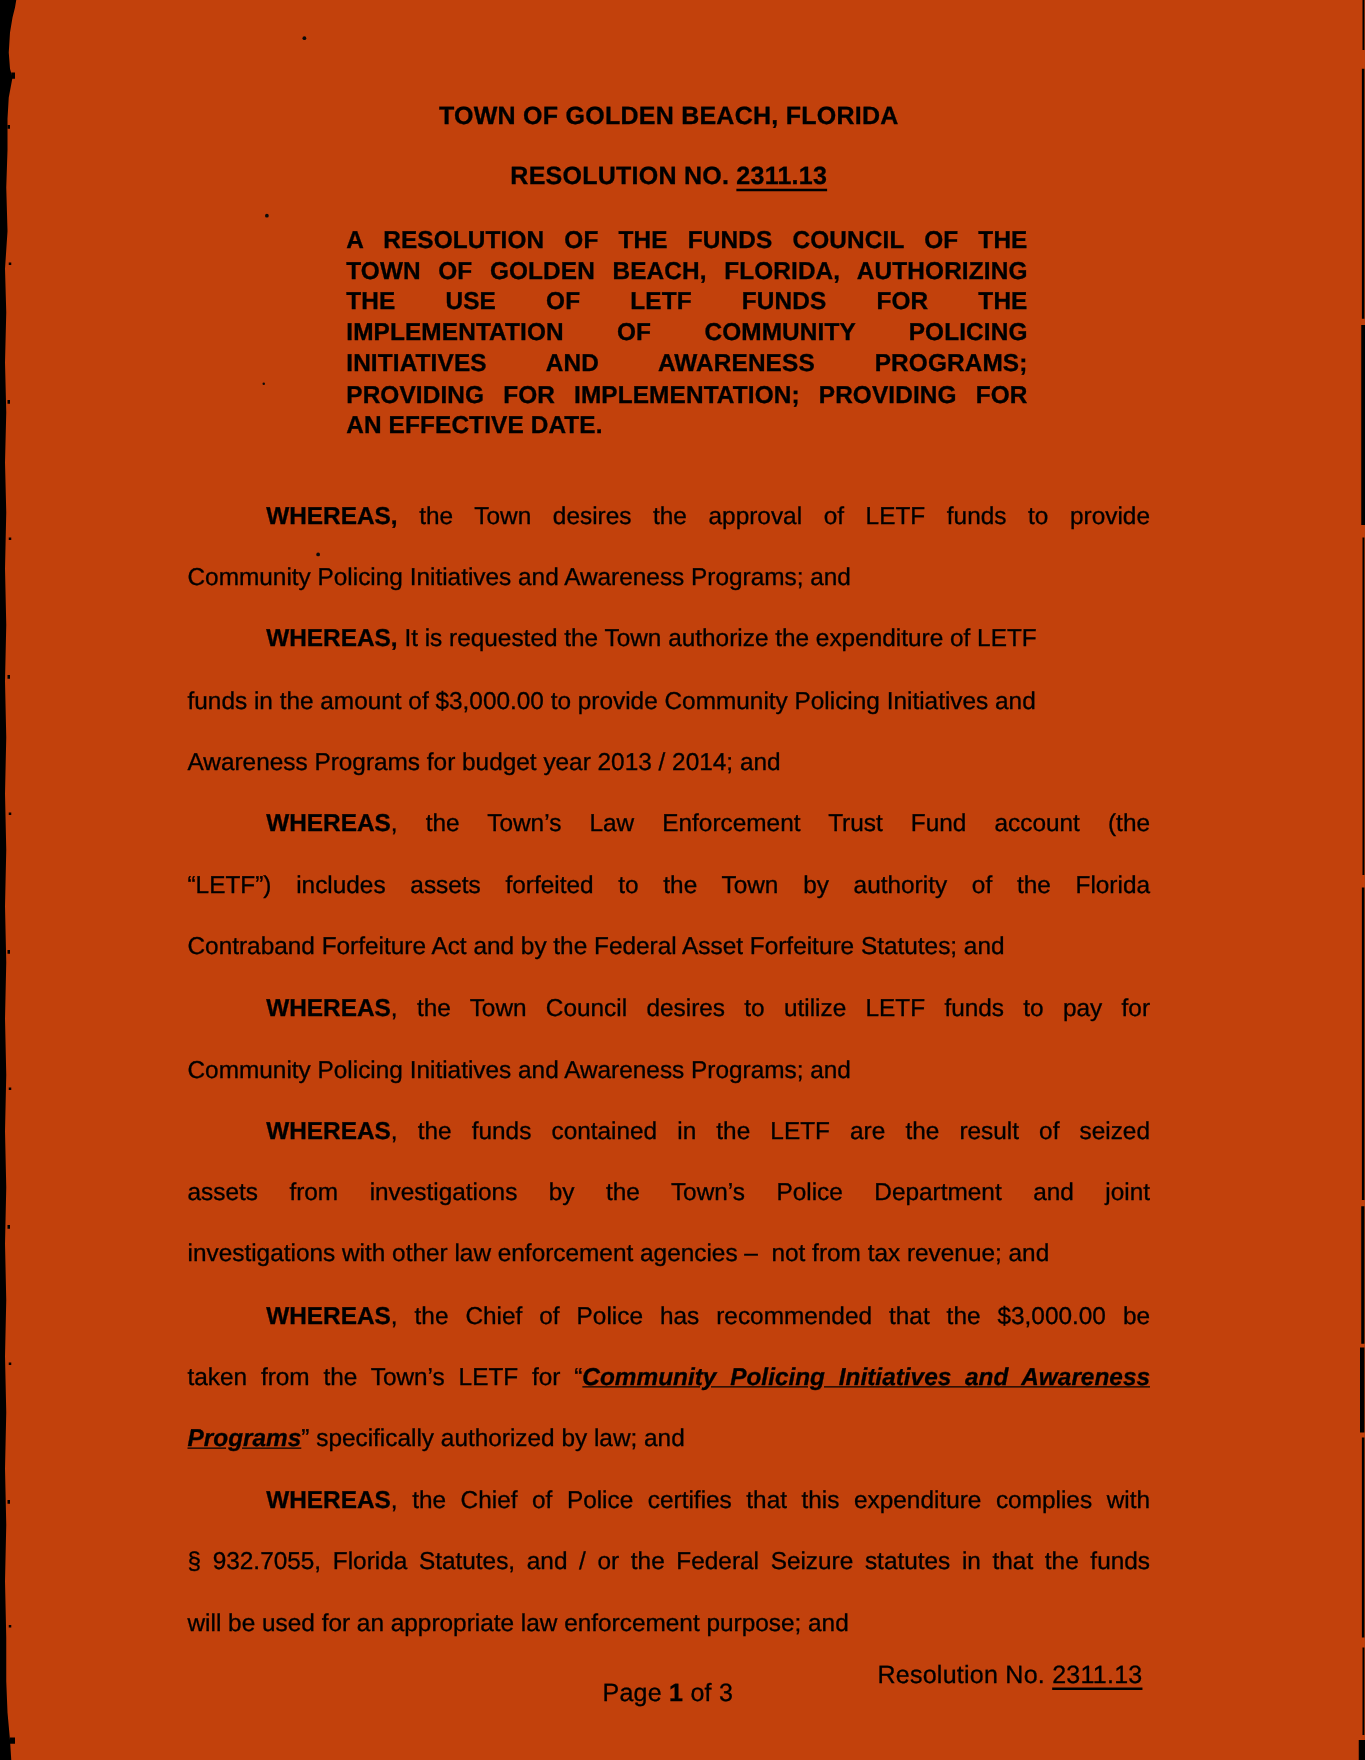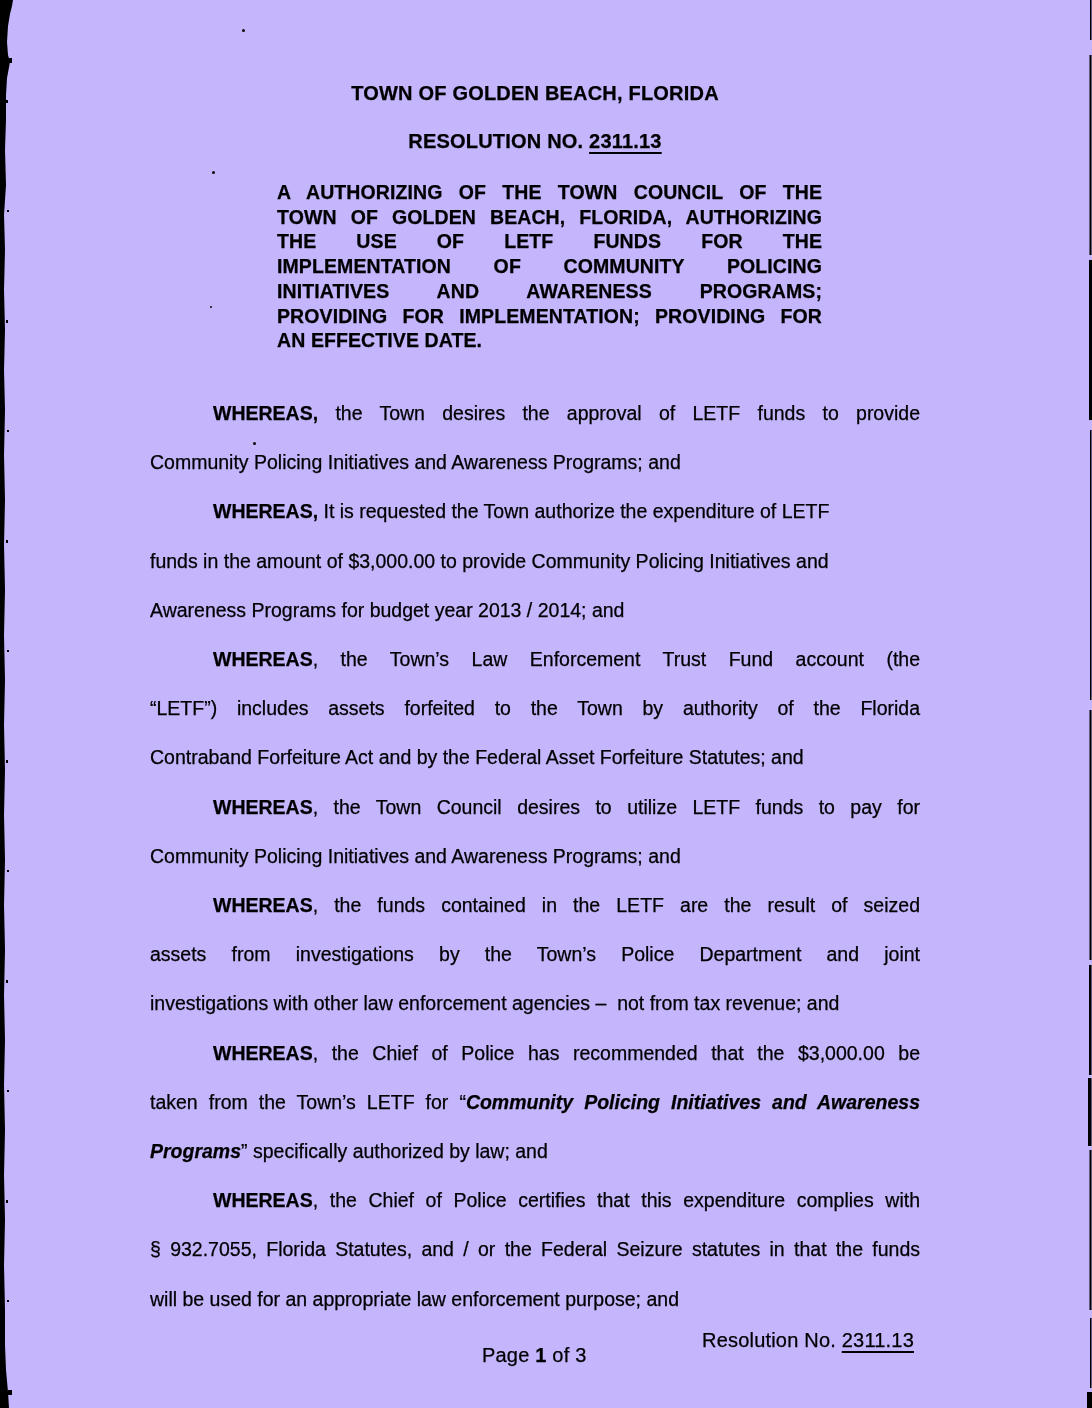--- a/index.html
+++ b/index.html
@@ -1,20 +1,20 @@
 <!DOCTYPE html>
 <html><head>
 <meta charset="utf-8">
 <style>
   html, body { margin: 0; padding: 0; background: #777; }
   .page {
     position: relative;
     width: 1092px;
     height: 1408px;
-    background: #c4b5fd;
+    background: #c2410c;
     overflow: hidden;
     font-family: "Liberation Sans", "DejaVu Sans", sans-serif;
     color: #000;
     -webkit-text-stroke: 0.25px #000;
   }
   .content {
     position: absolute;
     left: 150px;
     top: 0;
     width: 770px;
@@ -60,21 +60,21 @@
     position: absolute;
     top: 389px;
     left: 0;
     width: 770px;
     font-size: 19.5px;
     line-height: 49.2px;
   }
   .just { text-align: justify; text-align-last: justify; }
   .ind  { text-indent: 63px; }
   .b { font-weight: bold; }
-  .i { font-style: italic; }
+  .i { font-style: italic; text-decoration: underline; }
   .footer-page {
     position: absolute;
     top: 1329px;
     left: 332px;
     font-size: 20px;
     letter-spacing: 0.2px;
     margin-top: 15px;
   }
   .footer-res {
     position: absolute;
@@ -140,21 +140,21 @@
 
   <div class="content">
 
     <div class="doc-title">TOWN OF GOLDEN BEACH, FLORIDA</div>
 
     <div class="res-heading">
       <span>RESOLUTION NO. </span><span class="u">2311.13</span>
     </div>
 
     <div class="summary">
-        <div class="just">A AUTHORIZING OF THE TOWN COUNCIL OF THE</div>
+        <div class="just">A RESOLUTION OF THE FUNDS COUNCIL OF THE</div>
         <div class="just">TOWN OF GOLDEN BEACH, FLORIDA, AUTHORIZING</div>
         <div class="just">THE USE OF LETF FUNDS FOR THE</div>
         <div class="just">IMPLEMENTATION OF COMMUNITY POLICING</div>
         <div class="just">INITIATIVES AND AWARENESS PROGRAMS;</div>
         <div class="just">PROVIDING FOR IMPLEMENTATION; PROVIDING FOR</div>
         <div class="">AN EFFECTIVE DATE.</div>
       </div>
 
     <div class="body-block">
         <div class="just ind"><span class="b">WHEREAS,</span><span> the Town desires the approval of LETF funds to provide</span></div>

